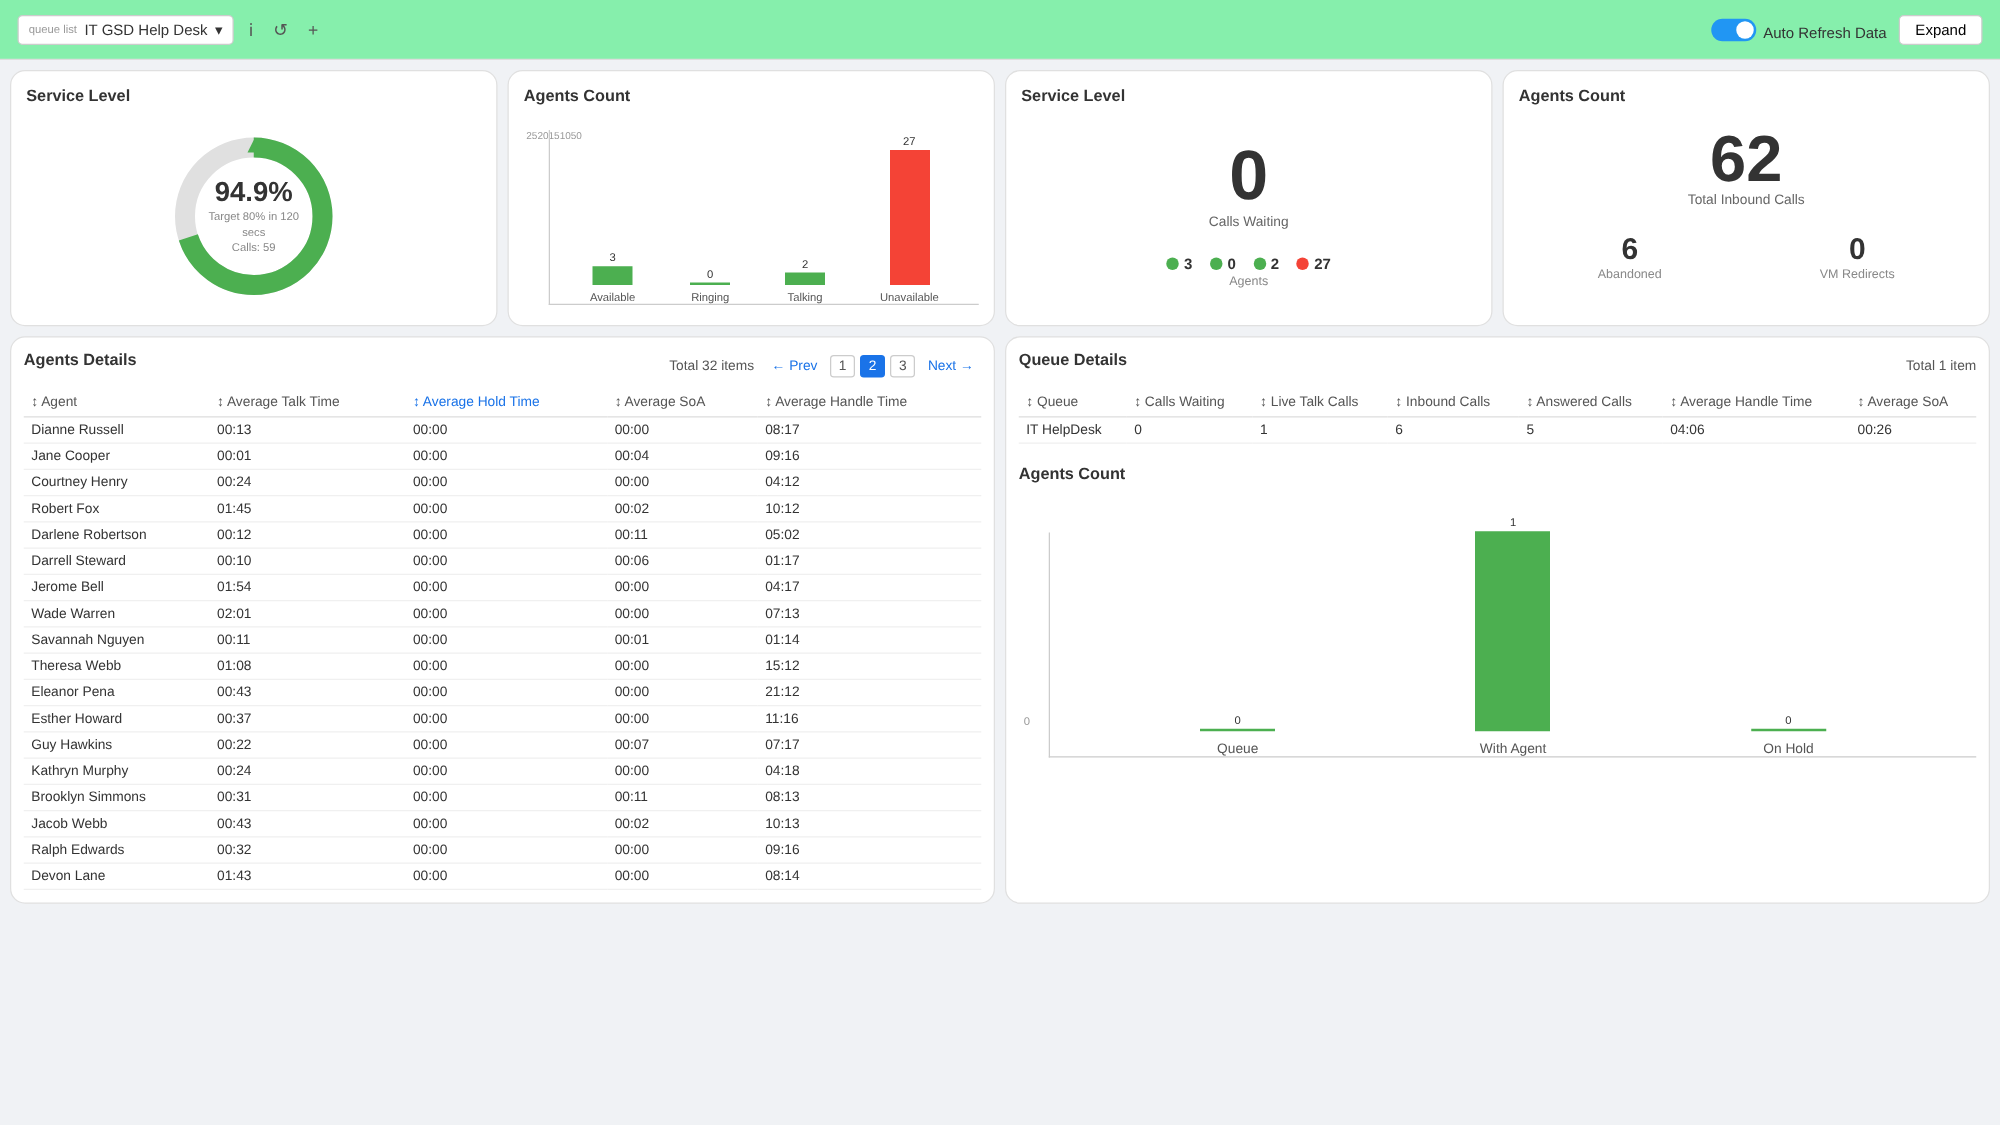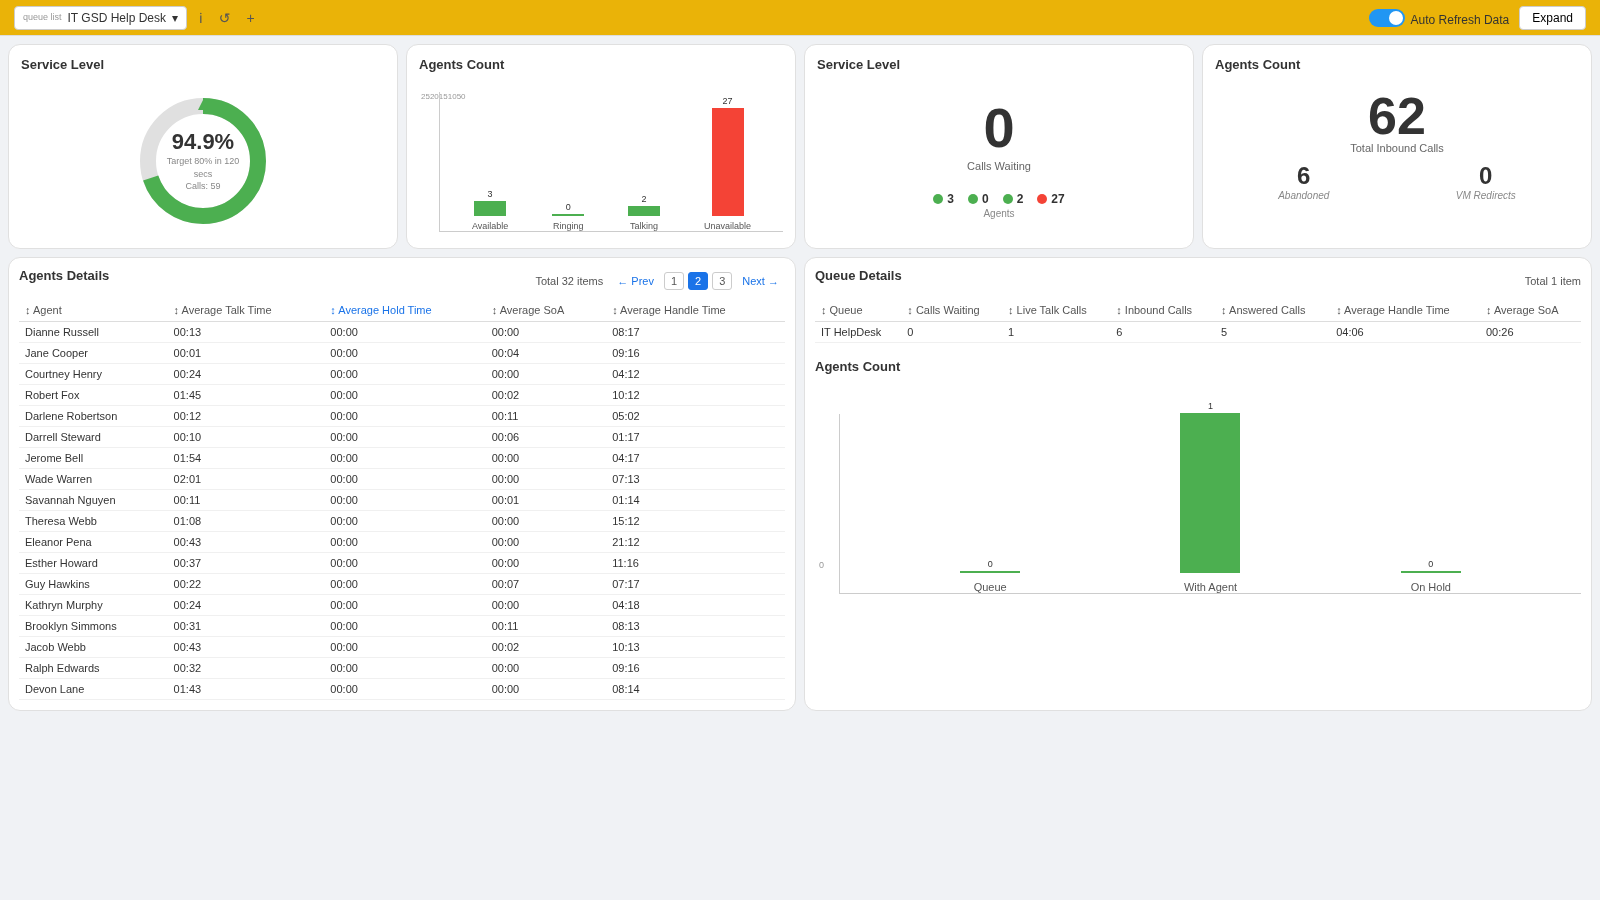--- a/index.html
+++ b/index.html
@@ -1,25 +1,25 @@
 <!DOCTYPE html>
 <html><head>
   <meta charset="utf-8">
   <style>
     * { box-sizing: border-box; margin: 0; padding: 0; }
     body { font-family: Arial, sans-serif; background: #f0f2f5; font-size: 12px; color: #333; }
 
     .top-bar {
-      background: #eab308;
+      background: #86efac;
       border-bottom: 1px solid #ddd;
       padding: 6px 14px;
       display: flex;
       align-items: center;
       justify-content: space-between;
-      height: 36px;
+      height: 48px;
     }
     .top-bar-left { display: flex; align-items: center; gap: 8px; }
     .queue-selector {
       border: 1px solid #ccc;
       border-radius: 4px;
       padding: 4px 8px;
       font-size: 12px;
       display: flex;
       align-items: center;
       gap: 6px;
@@ -213,39 +213,38 @@
       font-weight: bold;
       color: #333;
       line-height: 1;
       text-align: center;
       margin-top: 8px;
     }
     .stat-big-label {
       font-size: 11px;
       color: #666;
       text-align: center;
-      margin-bottom: 0;
+      margin-bottom: 12px;
     }
     .stat-row {
       display: flex;
       justify-content: space-around;
       margin-top: 8px;
     }
     .stat-item {
       text-align: center;
     }
     .stat-item-value {
       font-size: 24px;
       font-weight: bold;
       color: #333;
     }
     .stat-item-label {
       font-size: 10px;
       color: #888;
-      font-style: italic;
     }
 
     
     .agent-details-card {
       grid-column: 1 / 3;
       grid-row: 2;
       padding: 10px;
     }
     .queue-details-card {
       grid-column: 3 / 5;

